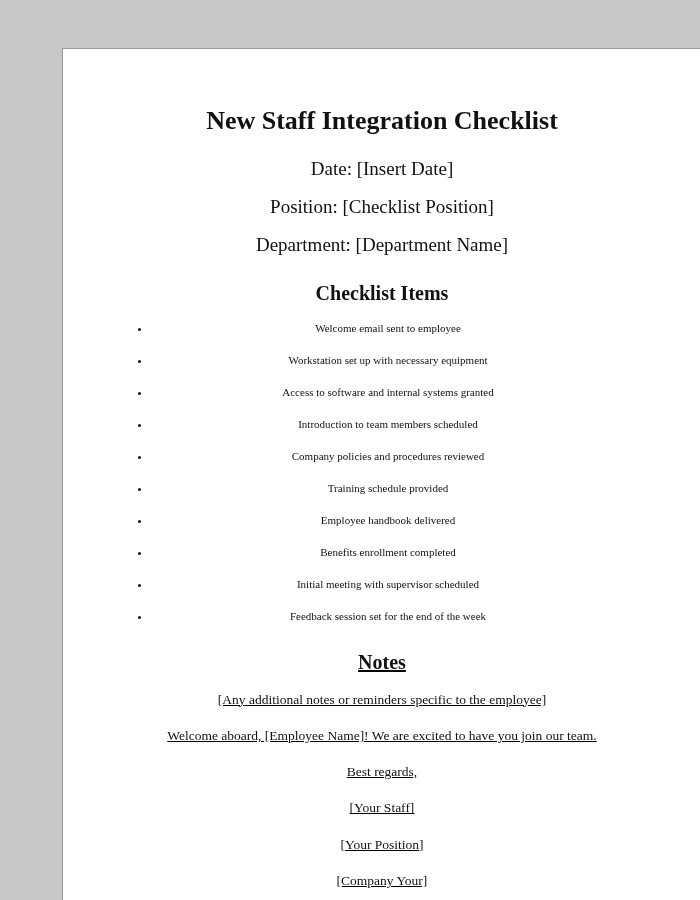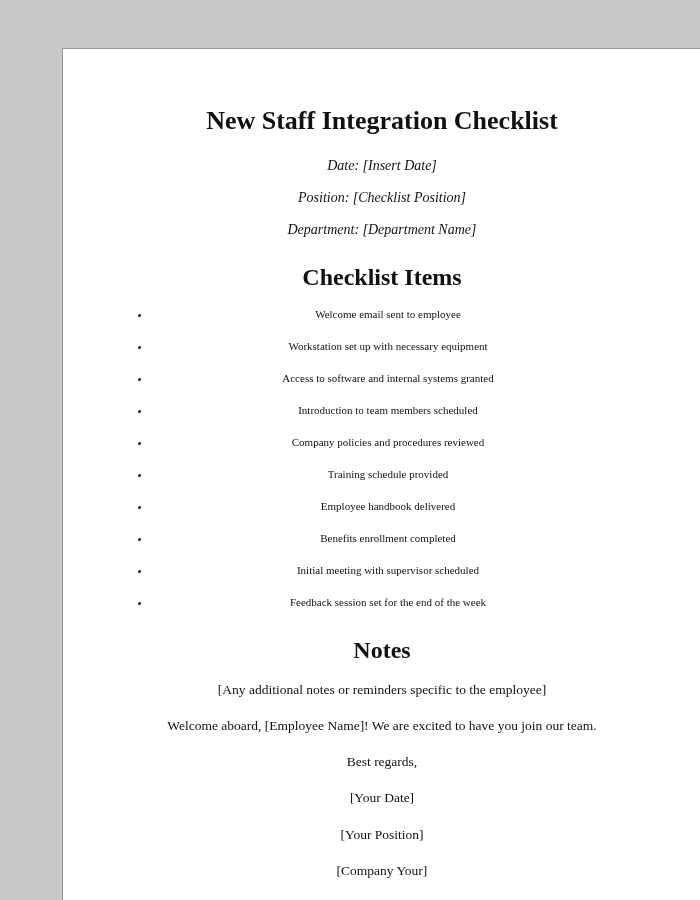--- a/index.html
+++ b/index.html
@@ -31,29 +31,28 @@
     .doc-title {
       font-size: 26px;
       font-weight: bold;
       font-family: Georgia, serif;
       color: #111;
       margin-bottom: 22px;
       line-height: 1.2;
     }
 
     .meta-line {
-      font-size: 14px;
+      font-size: 19px;
       color: #111;
       margin-bottom: 10px;
       font-family: Georgia, serif;
-      font-style: italic;
     }
 
     .section-heading {
-      font-size: 24px;
+      font-size: 20px;
       font-weight: bold;
       font-family: Georgia, serif;
       color: #111;
       margin-top: 26px;
       margin-bottom: 14px;
     }
 
     .checklist-list {
       list-style: disc;
       margin-left: 28px;
@@ -63,20 +62,21 @@
     .checklist-list li {
       font-size: 11px;
       color: #111;
       font-family: Georgia, serif;
       margin-bottom: 5px;
       line-height: 1.45;
     }
 
     .notes-section {
       margin-top: 4px;
+      text-decoration: underline;
     }
 
     .notes-paragraph {
       font-size: 13.5px;
       color: #111;
       font-family: Georgia, serif;
       margin-bottom: 14px;
       line-height: 1.5;
     }
   </style>
@@ -111,20 +111,20 @@
 
   <div class="notes-section">
     <h2 class="section-heading">Notes</h2>
 
     <p class="notes-paragraph">[Any additional notes or reminders specific to the employee]</p>
 
     <p class="notes-paragraph">Welcome aboard, [Employee Name]! We are excited to have you join our team.</p>
 
     <p class="notes-paragraph">Best regards,</p>
 
-    <p class="notes-paragraph">[Your Date]</p>
+    <p class="notes-paragraph">[Your Staff]</p>
 
     <p class="notes-paragraph">[Your Position]</p>
 
     <p class="notes-paragraph">[Company Your]</p>
   </div>
 
 </div>
 
 </body></html>

